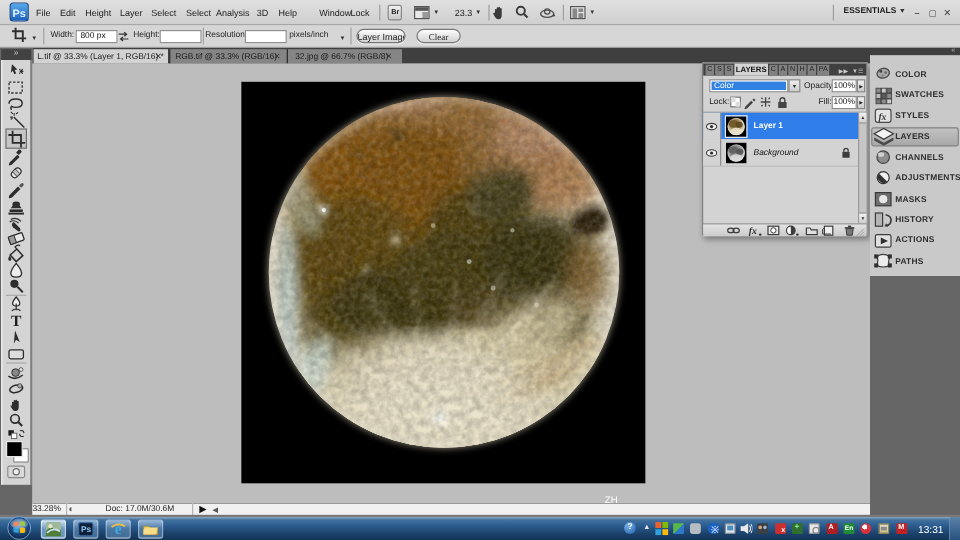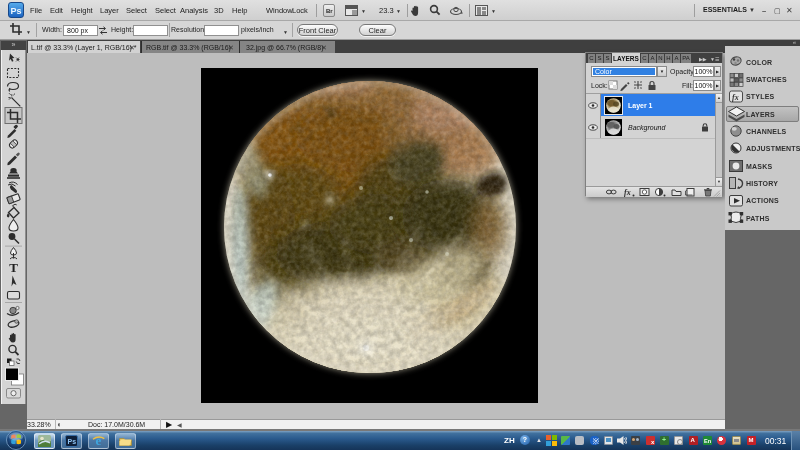--- a/index.html
+++ b/index.html
@@ -121,22 +121,22 @@
     <path d="M9 6.5 h-6 M4.5 4.8 L2.5 6.5 L4.5 8.2" fill="none" stroke="#333" stroke-width="1"></path>
     </svg>
   <span class="optlabel" style="left:111px">Height:</span>
   <div class="optinput" style="left:133px;width:30px;"></div>
   <div class="osep" style="left:169px"></div>
   <span class="optlabel" style="left:171px">Resolution:</span>
   <div class="optinput" style="left:204px;width:30px;"></div>
   <span class="optlabel" style="left:241px">pixels/inch</span>
   <span class="menu" style="left:283px;font-size:5px;top:29px;color:#333">▼</span>
   <div class="osep" style="left:292px"></div>
-  <div class="optbtn" style="left:297px;width:41px;">Front Clear</div>
-  <div class="optbtn" style="left:359px;width:37px;">Clear</div>
+  <div class="optbtn" style="left:297px;width:41px;">Layer Image</div>
+  <div class="optbtn" style="left:347px;width:37px;font-family:Liberation Serif, serif;">Clear</div>
 </div>
 
 <div id="tabbar" class="abs"></div>
 <div class="doctab" style="left:28px;top:41px;width:112px;background:#d2d2d2;">
   <span style="position:absolute;left:3px">L.tif @ 33.3% (Layer 1, RGB/16) *</span>
     <span class="x" style="left:101px">✕</span>
   </div>
 <div class="doctab" style="left:141px;top:41px;width:97px;background:#858585;border-left:1px solid #2e2e2e;">
   <span style="position:absolute;left:4px">RGB.tif @ 33.3% (RGB/16)</span>
     <span class="x" style="left:86px">✕</span>
@@ -595,21 +595,21 @@
   <svg class="abs" style="left:92px;top:434px" width="13" height="13" viewBox="0 0 13 13">
     <text x="6.5" y="11" text-anchor="middle" font-size="13" font-weight="bold" fill="#3fa7e0" font-family="Liberation Serif,serif">e</text>
     <path d="M1 5.2 Q6.5 1.2 12.3 4.6" stroke="#f0c040" stroke-width="1.4" fill="none"></path>
   </svg>
   <div class="abs" style="left:115px;top:433px;width:21px;height:16px;border-radius:2.5px;border:1px solid rgba(255,255,255,.4);background:linear-gradient(rgba(205,228,248,.6),rgba(150,190,228,.35) 45%,rgba(120,175,225,.45));box-sizing:border-box;"></div>
   <svg class="abs" style="left:119px;top:436px" width="13" height="11" viewBox="0 0 13 11">
     <path d="M0.5 2.5 l0 7 l12 0 l0 -5.5 l-6 0 l-1.5 -1.5 Z" fill="#e8c35a" stroke="#a5862e" stroke-width=".6"></path>
     <path d="M0.5 5.5 l2 -2 l10 0 l-2 6 l-10 0 Z" fill="#f7dd8a"></path>
   </svg>
 
-  <span class="abs" style="left:504px;top:436px;font-size:8px;font-weight:bold;color:#fff;">ZH</span>
+  <span class="abs" style="left:504px;top:412px;font-size:8px;font-weight:normal;color:#fff;">ZH</span>
   <div class="abs" style="left:520px;top:435px;width:10px;height:10px;border-radius:50%;background:radial-gradient(circle at 35% 30%,#7ab2e8,#1d5da8);color:#fff;font-size:7px;font-weight:bold;text-align:center;line-height:10px;">?</div>
   <span class="abs" style="left:536px;top:437px;font-size:6px;color:#e8e8e8;">▲</span>
   <svg class="abs" style="left:546px;top:435px" width="11" height="11" viewBox="0 0 11 11">
     <rect x="0" y="0" width="5" height="5" fill="#e8622d"></rect>
       <rect x="6" y="0" width="5" height="5" fill="#7fba00"></rect>
     <rect x="0" y="6" width="5" height="5" fill="#32a0da"></rect>
       <rect x="6" y="6" width="5" height="5" fill="#fbbc09"></rect>
   </svg>
   <div class="tray" style="left:561px;background:linear-gradient(135deg,#58b847 50%,#2e77c9 50%);"></div>
   <div class="tray" style="left:575px;background:#b8bdc4;border-radius:2px;"></div>
@@ -643,16 +643,16 @@
   <div class="tray" style="left:703px;background:#1e8a35;">
       <span style="position:absolute;left:1px;top:1.5px;color:#fff;font-size:5.5px;font-weight:bold;">En</span>
     </div>
   <div class="tray" style="left:717px;background:radial-gradient(circle at 40% 35%,#fff 25%,#d8323c 28%);border-radius:50%;"></div>
   <div class="tray" style="left:732px;background:linear-gradient(#e8e2c8,#cfc089);border:1px solid #948a5a;box-sizing:border-box;">
       <div style="position:absolute;left:1px;top:2px;width:5px;height:3px;background:#8a8a8a"></div>
     </div>
   <div class="tray" style="left:747px;background:#c42127;">
       <span style="position:absolute;left:1.5px;top:1px;color:#fff;font-size:6px;font-weight:bold;">M</span>
     </div>
-  <span class="abs" style="left:765px;top:436px;font-size:8.5px;color:#fff;">00:31</span>
+  <span class="abs" style="left:765px;top:436px;font-size:8.5px;color:#fff;">13:31</span>
   <div class="abs" style="left:791px;top:431px;width:1px;height:19px;background:#6f93b5;"></div>
   <div class="abs" style="left:792px;top:431px;width:8px;height:19px;background:linear-gradient(#5a81a8,#28527e);"></div>
 </div>
 
 </body></html>

